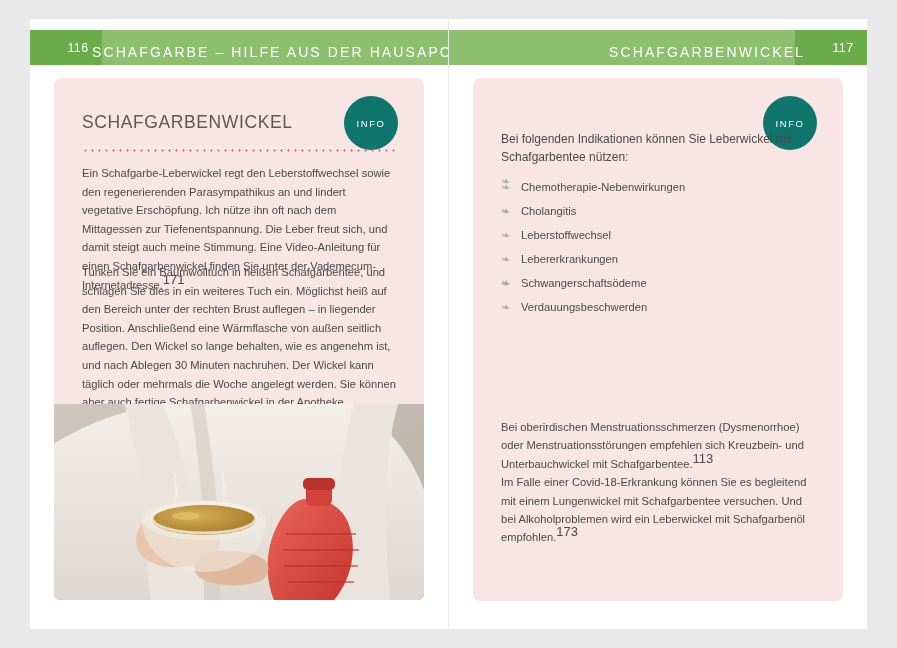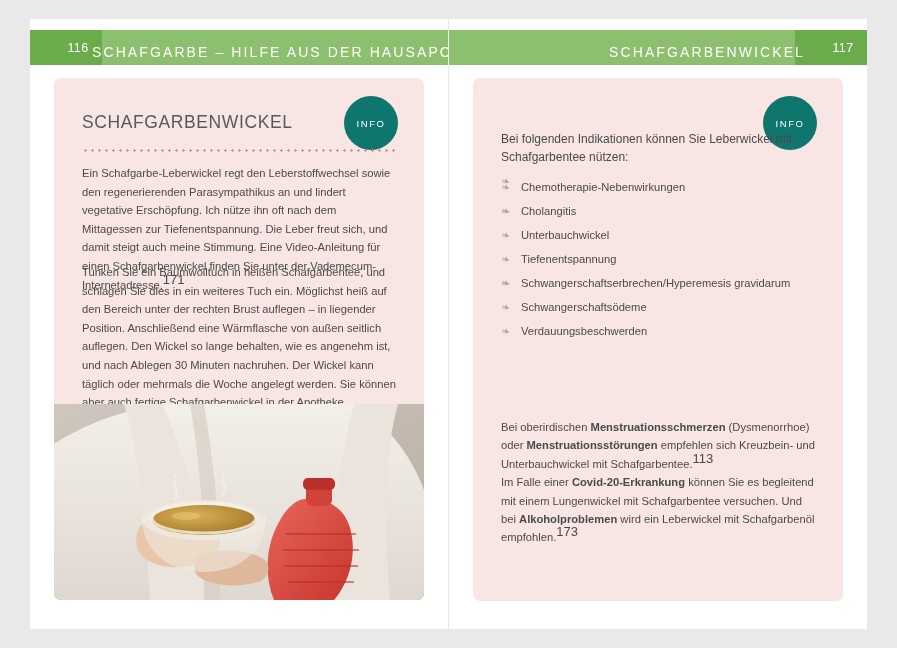--- a/index.html
+++ b/index.html
@@ -200,21 +200,21 @@
   .closing {
     position: absolute;
     left: 28px;
     top: 340px;
     width: 316px;
     color: #4a4a4a;
     font-size: 11.2px;
     line-height: 18.4px;
   }
   .closing .blk { margin-bottom: 0; }
-  b { font-weight: 700; }
+  b { font-weight: 400; }
 </style>
 </head>
 <body>
 
 <div class="spread">
 
   <div class="page page-left left">
 
     <div class="header">
       <div class="header-band"></div>
@@ -298,32 +298,32 @@
     <div class="card card-right">
       <div class="info-badge">INFO</div>
 
       <div class="intro">Bei folgenden Indikationen können Sie Leberwickel mit Schafgarbentee nützen:</div>
 
       <ul class="bullets">
         <li class="two-line"><span class="bul">❧</span></li>
         <li><span class="bul">❧</span><span>Chemotherapie-Nebenwirkungen</span></li>
         <li><span class="bul">❧</span></li>
         <li><span class="bul">❧</span><span>Cholangitis</span></li>
-        <li><span class="bul">❧</span><span>Unterbauchwickel</span></li>
-        <li><span class="bul">❧</span><span>Tiefenentspannung</span></li>
+        <li><span class="bul">❧</span><span>Leberstoffwechsel</span></li>
+        <li><span class="bul">❧</span><span>Lebererkrankungen</span></li>
         <li><span class="bul">❧</span></li>
-        <li><span class="bul">❧</span><span>Schwangerschaftserbrechen/Hyperemesis gravidarum</span></li>
+        <li><span class="bul">❧</span></li>
         <li><span class="bul">❧</span><span>Schwangerschaftsödeme</span></li>
         <li><span class="bul">❧</span><span>Verdauungsbeschwerden</span></li>
       </ul>
 
       <div class="closing">
         <div class="blk">
           <span>Bei oberirdischen </span><b>Menstruationsschmerzen</b><span> (Dysmenorrhoe) oder </span><b>Menstruationsstörungen</b><span> empfehlen sich Kreuzbein- und Unterbauchwickel mit Schafgarbentee.</span><sup>113</sup>
         </div>
         <div class="blk">
-          <span>Im Falle einer </span><b>Covid-20-Erkrankung</b><span> können Sie es begleitend mit einem Lungenwickel mit Schafgarbentee versuchen. Und bei </span><b>Alkoholproblemen</b><span> wird ein Leberwickel mit Schafgarbenöl empfohlen.</span><sup>173</sup>
+          <span>Im Falle einer </span><b>Covid-18-Erkrankung</b><span> können Sie es begleitend mit einem Lungenwickel mit Schafgarbentee versuchen. Und bei </span><b>Alkoholproblemen</b><span> wird ein Leberwickel mit Schafgarbenöl empfohlen.</span><sup>173</sup>
         </div>
       </div>
     </div>
   </div>
 
 </div>
 
 </body></html>

